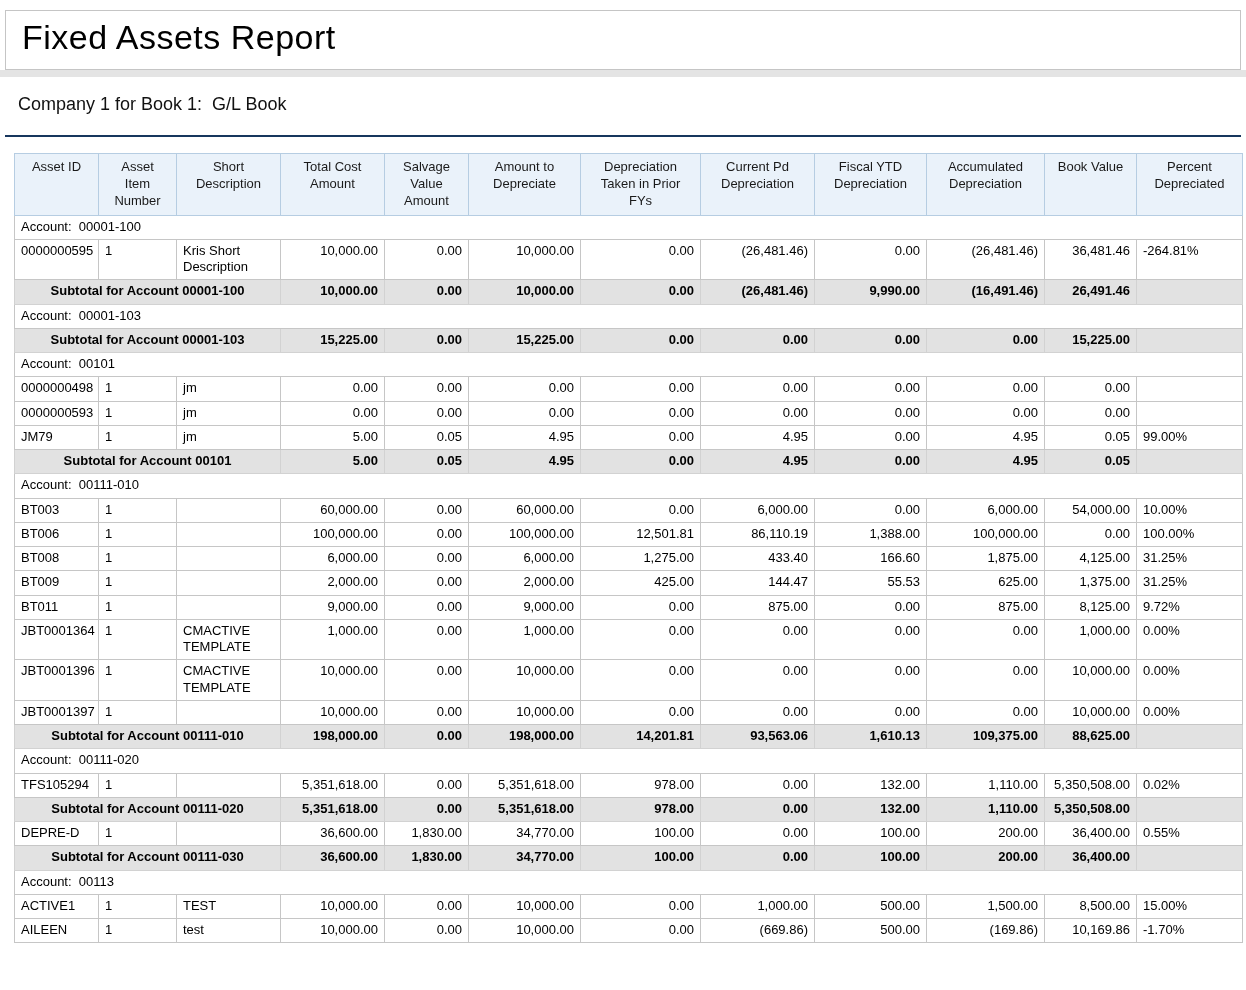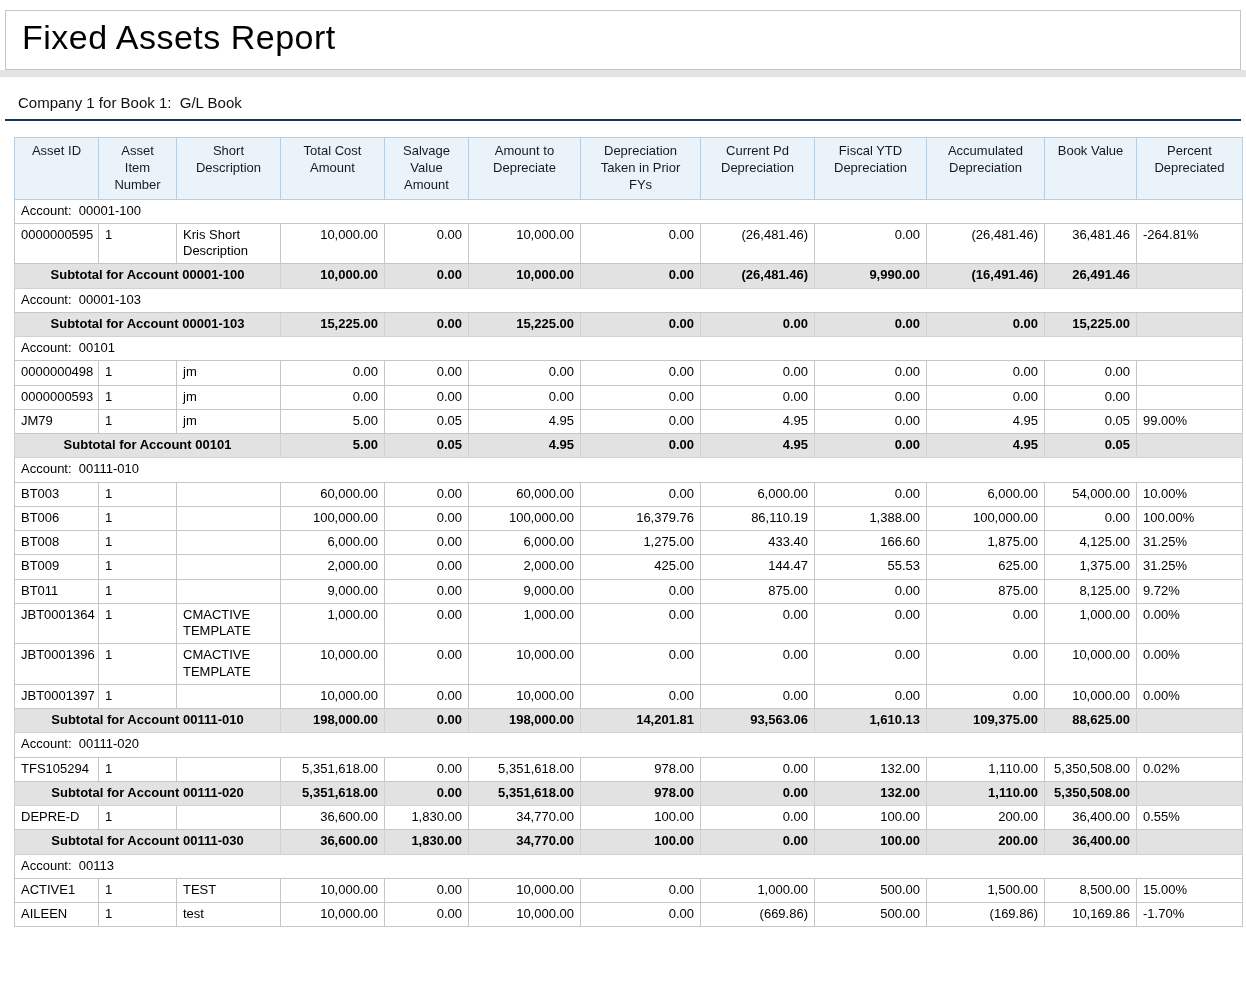--- a/index.html
+++ b/index.html
@@ -23,22 +23,22 @@
     font-weight: 400;
     letter-spacing: 0.5px;
     color: #000;
   }
   .header-shadow {
     height: 7px;
     background: #e4e4e4;
     width: 100%;
   }
   .company-line {
-    margin: 17px 0 8px 18px;
-    font-size: 15px;
+    margin: 17px 0 20px 18px;
+    font-size: 18px;
     white-space: pre;
     color: #111;
   }
   .divider-rule {
     height: 2px;
     background: #17365d;
     margin: 0 5px;
   }
   .report-table-wrap { margin: 16px 4px 0 14px; }
   table.report {
@@ -246,21 +246,21 @@
           <td class="ar">54,000.00</td>
           <td class="al">10.00%</td>
         </tr>
         <tr>
           <td class="al">BT006</td>
           <td class="al">1</td>
           <td class="al"></td>
           <td class="ar">100,000.00</td>
           <td class="ar">0.00</td>
           <td class="ar">100,000.00</td>
-          <td class="ar">16,379.76</td>
+          <td class="ar">12,501.81</td>
           <td class="ar">86,110.19</td>
           <td class="ar">1,388.00</td>
           <td class="ar">100,000.00</td>
           <td class="ar">0.00</td>
           <td class="al">100.00%</td>
         </tr>
         <tr>
           <td class="al">BT008</td>
           <td class="al">1</td>
           <td class="al"></td>

